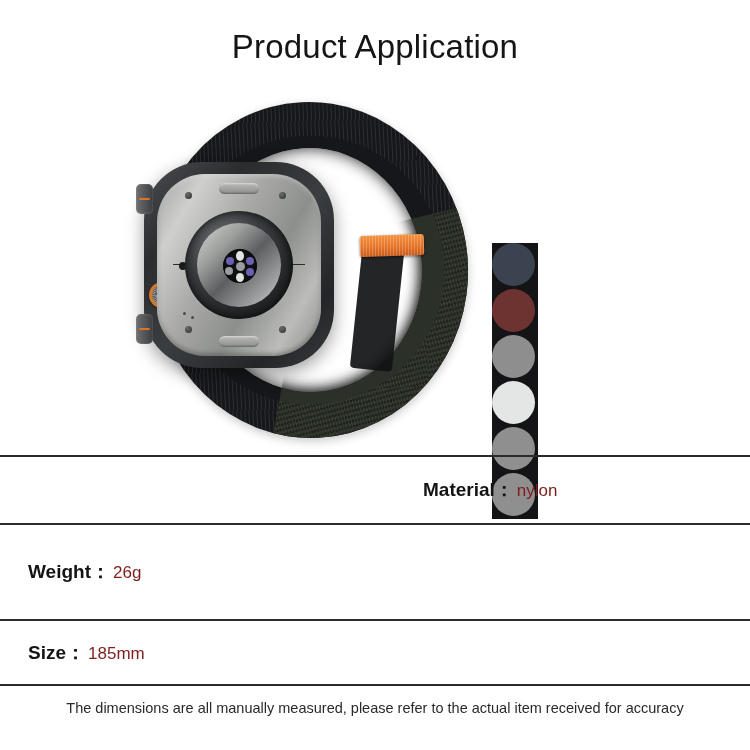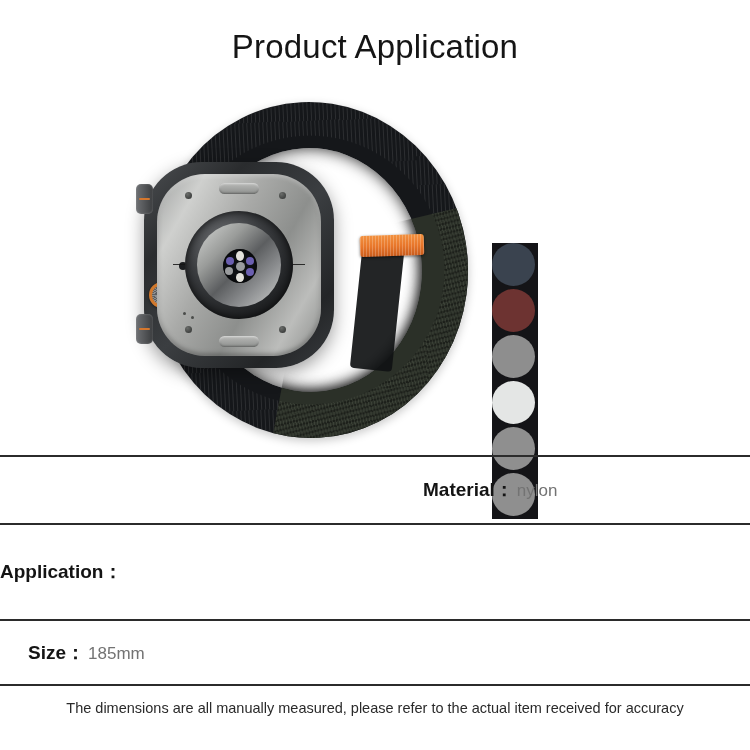--- a/index.html
+++ b/index.html
@@ -340,21 +340,21 @@
   }
   .spec-label {
     font-size: 19px;
     font-weight: 600;
     color: #141414;
     white-space: nowrap;
   }
   .spec-value {
     font-size: 17px;
     font-weight: 400;
-    color: #737373;
+    color: #7f1d1d;
     margin-left: 3px;
   }
   .row-material { height: 66px; }
   .row-weight   { height: 94px; }
   .row-size     { height: 63px; }
 
   .right-stack {
     display: block;
     width: 335px;
   }
@@ -463,24 +463,27 @@
       <div class="cell material-pos">
         <span class="spec-label">Material：</span>
         <span class="spec-value">nylon</span>
       </div>
     </div>
   </div>
 
   <div class="rule"></div>
 
   <div class="spec-row row-weight">
+    <div class="cell cell-left">
+      <span class="spec-label">Weight：</span>
+      <span class="spec-value">26g</span>
+    </div>
     <div class="cell cell-right">
       <div class="right-stack">
         <div class="line1">
-          <span class="spec-label">Application：</span>
         </div>
       </div>
     </div>
   </div>
 
   <div class="rule"></div>
 
   <div class="spec-row row-size">
     <div class="cell cell-left">
       <span class="spec-label">Size：</span>

